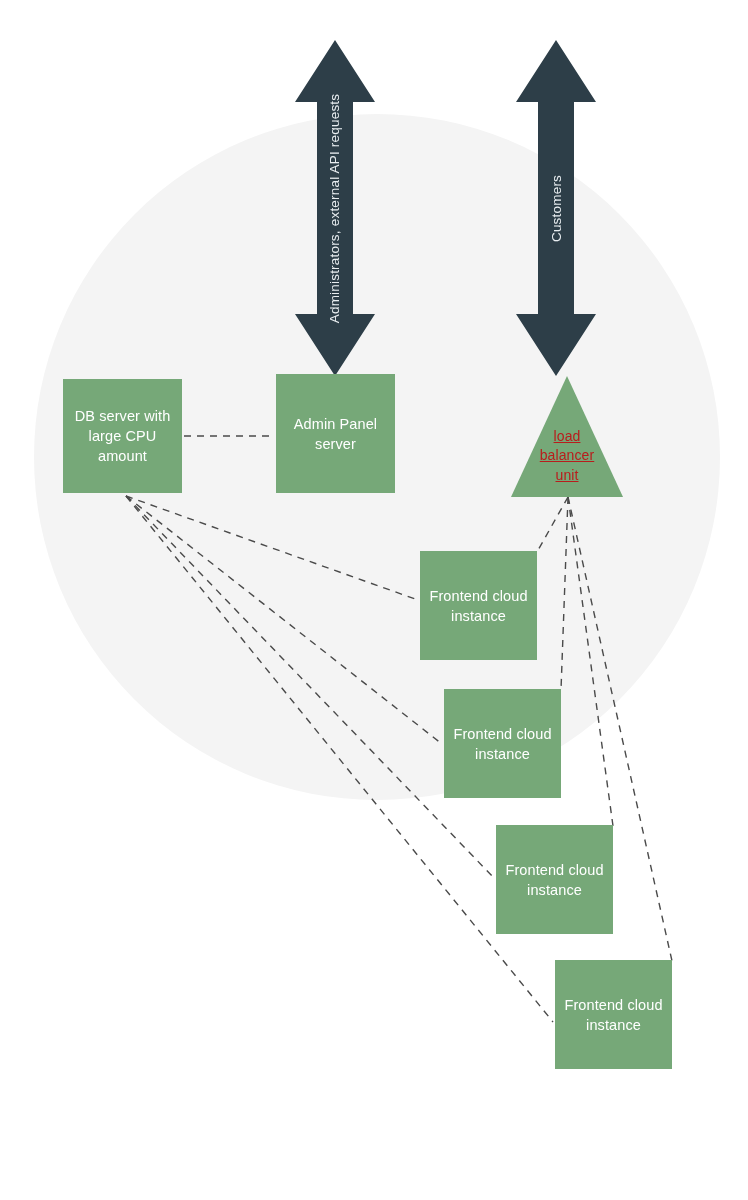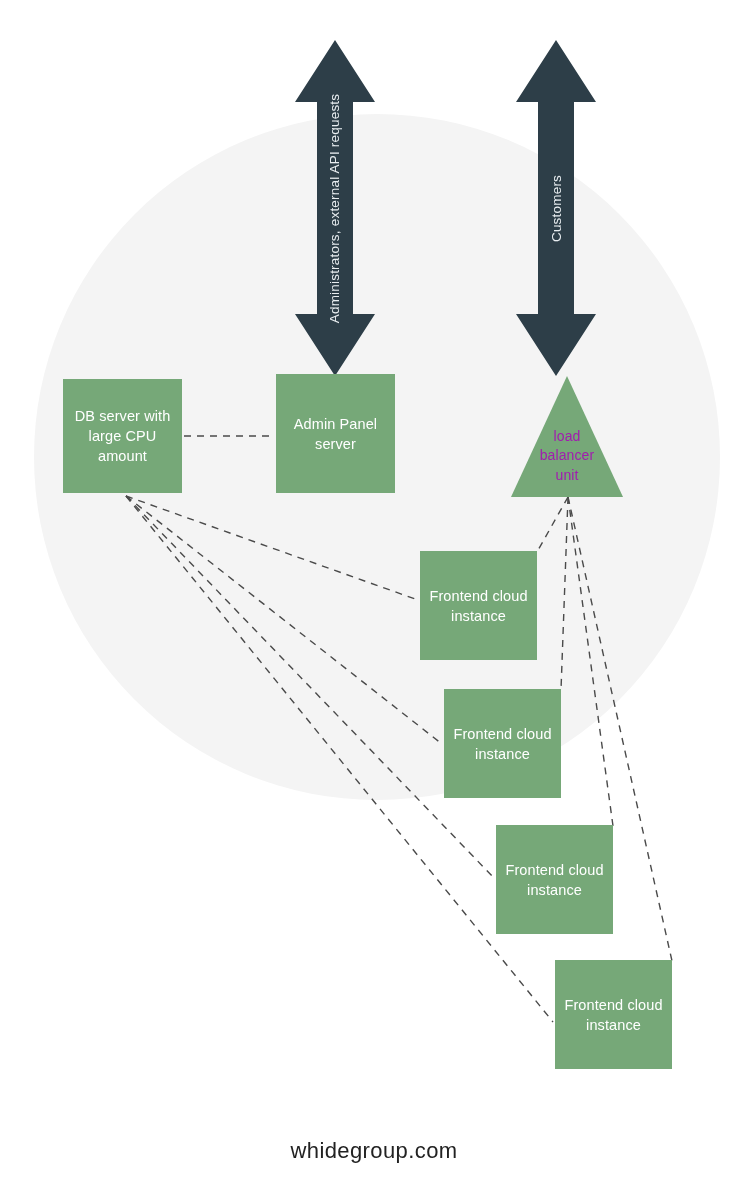--- a/index.html
+++ b/index.html
@@ -93,21 +93,21 @@
         <rect x="420" y="551" width="117" height="109" fill="#76a878"></rect>
         <rect x="444" y="689" width="117" height="109" fill="#76a878"></rect>
         <rect x="496" y="825" width="117" height="109" fill="#76a878"></rect>
         <rect x="555" y="960" width="117" height="109" fill="#76a878"></rect>
       </g>
   </svg>
 
   <div id="node-labels">
       <div class="node-label" style="color: rgb(255, 255, 255); left: 69px; top: 379px; width: 107px; height: 114px;">DB server with large CPU amount</div>
       <div class="node-label" style="color: rgb(255, 255, 255); left: 282px; top: 374px; width: 107px; height: 119px; text-align: center;">Admin Panel server</div>
-      <div class="node-label" style="color: #a21caf; left: 531.16px; top: 424.4px; width: 71.68px; height: 62.92px; font-size: 14px;">load balancer unit</div>
+      <div class="node-label" style="color: #b91c1c; left: 531.16px; top: 424.4px; width: 71.68px; height: 62.92px; font-size: 14px; text-decoration: underline;">load balancer unit</div>
       <div class="node-label" style="color: rgb(255, 255, 255); left: 426px; top: 551px; width: 105px; height: 109px;">Frontend cloud instance</div>
       <div class="node-label" style="color: rgb(255, 255, 255); left: 450px; top: 689px; width: 105px; height: 109px;">Frontend cloud instance</div>
       <div class="node-label" style="color: rgb(255, 255, 255); left: 502px; top: 825px; width: 105px; height: 109px;">Frontend cloud instance</div>
       <div class="node-label" style="color: rgb(255, 255, 255); left: 561px; top: 960px; width: 105px; height: 109px;">Frontend cloud instance</div>
     </div>
 
   <div id="arrow-labels">
       <div class="arrow-label" style="color: rgb(233, 238, 241); left: 220px; top: 200.5px; transform: rotate(-90deg);">Administrators, external API requests</div>
       <div class="arrow-label" style="color: rgb(233, 238, 241); left: 522.5px; top: 200.5px; transform: rotate(-90deg);">Customers</div>
     </div>
@@ -115,14 +115,13 @@
   <div id="hit-layer">
       <div class="hit" style="left: 63px; top: 379px; width: 119px; height: 114px;"></div>
       <div class="hit" style="left: 276px; top: 374px; width: 119px; height: 119px;"></div>
       <div class="hit" style="left: 511px; top: 376px; width: 112px; height: 121px;"></div>
       <div class="hit" style="left: 420px; top: 551px; width: 117px; height: 109px;"></div>
       <div class="hit" style="left: 444px; top: 689px; width: 117px; height: 109px;"></div>
       <div class="hit" style="left: 496px; top: 825px; width: 117px; height: 109px;"></div>
       <div class="hit" style="left: 555px; top: 960px; width: 117px; height: 109px;"></div>
     </div>
 
-  <div class="footer-text">whidegroup.com</div>
 </div>
 
 </body></html>

